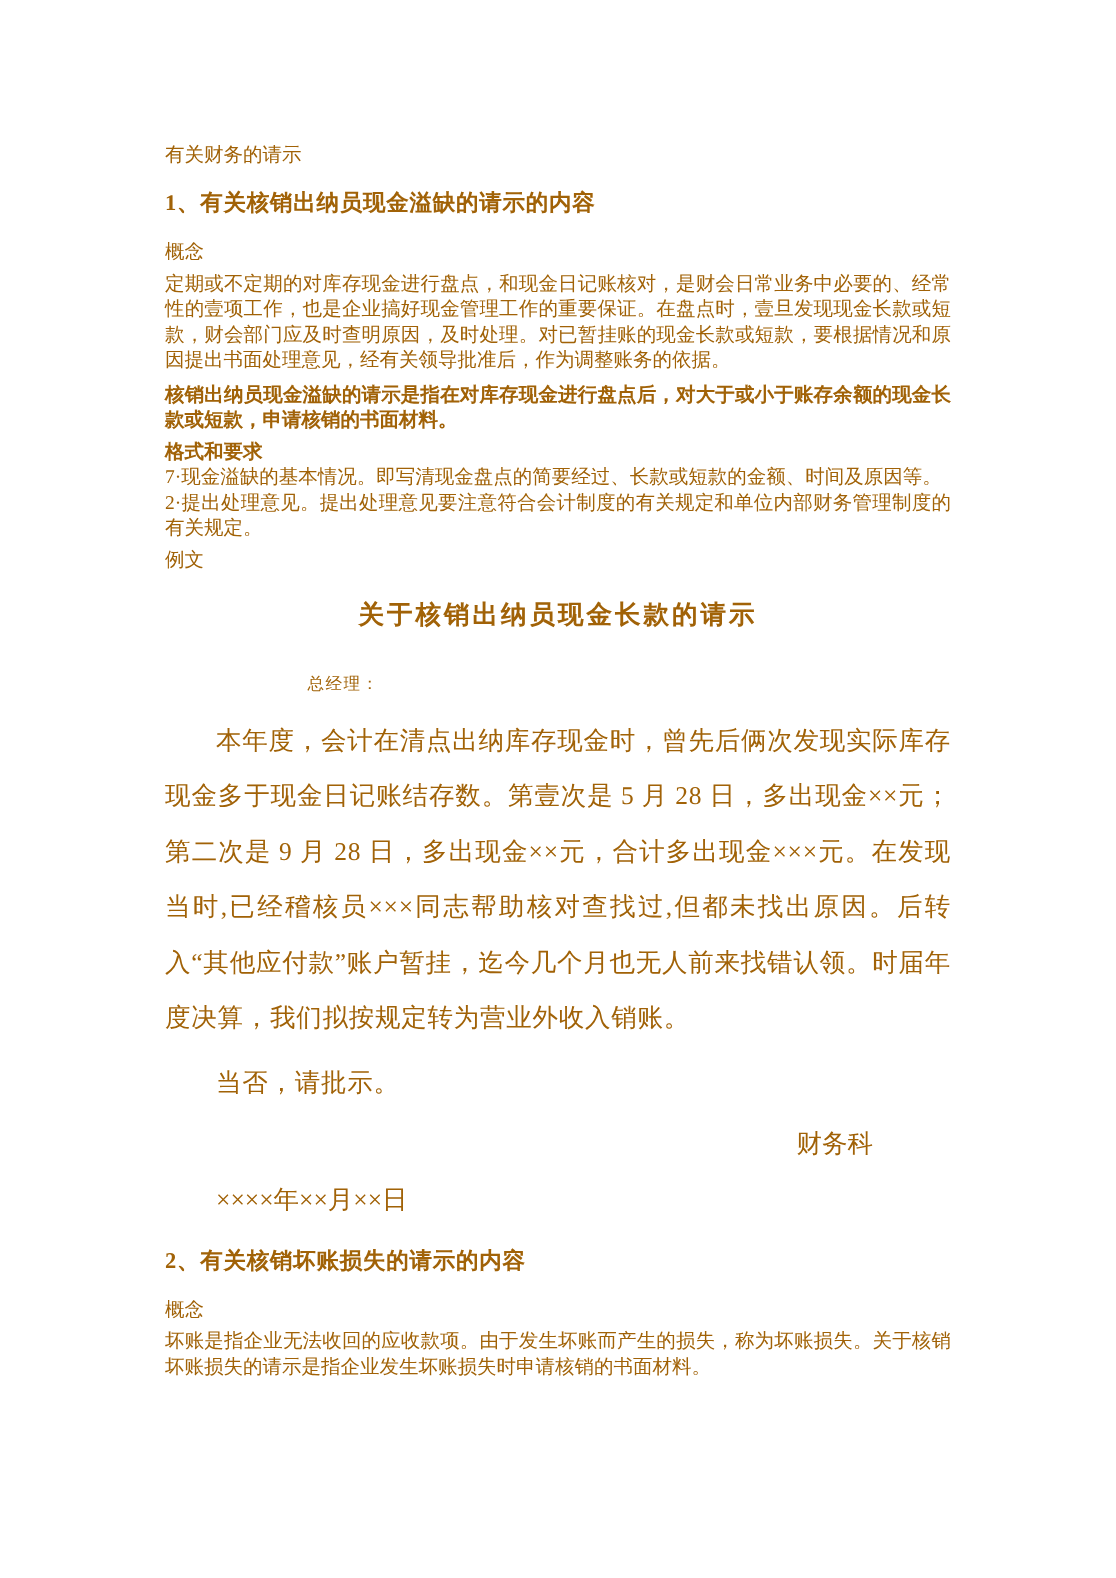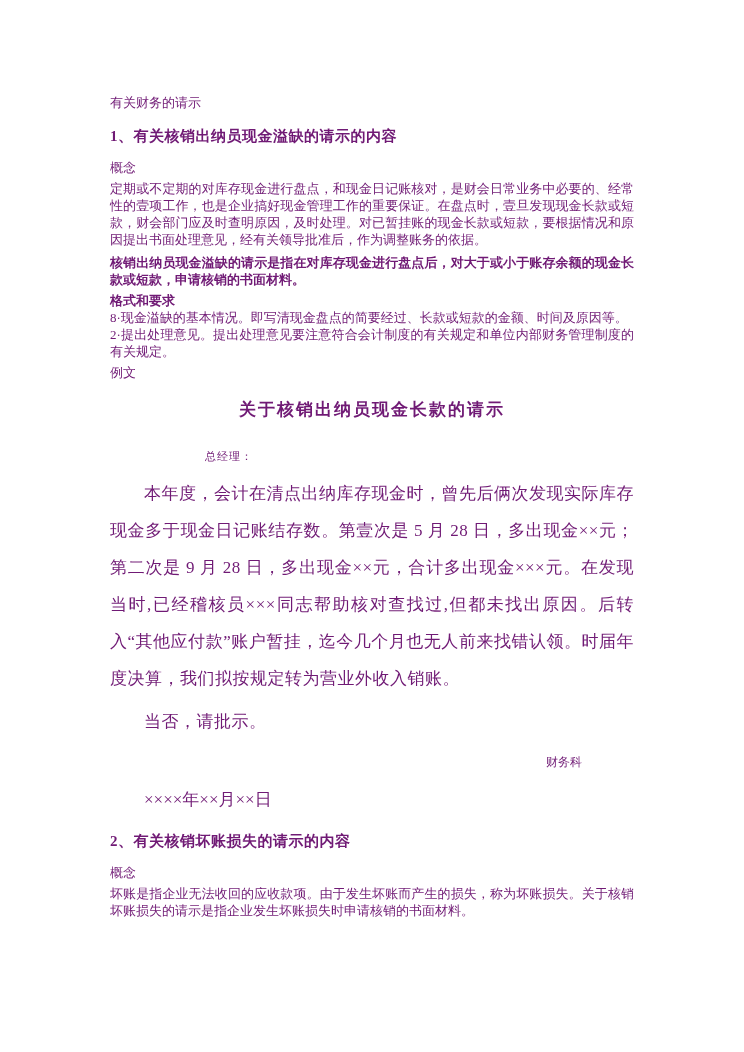--- a/index.html
+++ b/index.html
@@ -5,21 +5,21 @@
   * { margin: 0; padding: 0; box-sizing: border-box; }
   html, body { background: #ffffff; }
   body { width: 744px; }
   .page {
     position: relative;
     width: 744px;
     height: 1052px;
     background: #ffffff;
     padding: 94px 110px 40px 110px;
     font-family: "Liberation Serif", serif;
-    color: #701a75;
+    color: #a16207;
     overflow: hidden;
   }
   .note {
     font-size: 13px;
     line-height: 17px;
     margin-bottom: 12px;
   }
   .sec-heading {
     font-size: 15px;
     font-weight: bold;
@@ -52,21 +52,21 @@
   }
   .letter-body {
     font-size: 17px;
     line-height: 37px;
     letter-spacing: 0.5px;
     text-align: justify;
     text-indent: 2em;
     margin-top: 6px;
   }
   .letter-signature {
-    font-size: 12px;
+    font-size: 17px;
     line-height: 37px;
     text-align: right;
     padding-right: 52px;
     margin-top: 4px;
   }
   .letter-date {
     font-size: 17px;
     line-height: 37px;
     margin-left: 34px;
   }
@@ -79,21 +79,21 @@
 
   <p class="note">有关财务的请示</p>
 
   <h1 class="sec-heading">1、有关核销出纳员现金溢缺的请示的内容</h1>
 
   <p class="small">概念</p>
   <p class="small body-p mt2">定期或不定期的对库存现金进行盘点，和现金日记账核对，是财会日常业务中必要的、经常性的壹项工作，也是企业搞好现金管理工作的重要保证。在盘点时，壹旦发现现金长款或短款，财会部门应及时查明原因，及时处理。对已暂挂账的现金长款或短款，要根据情况和原因提出书面处理意见，经有关领导批准后，作为调整账务的依据。</p>
   <p class="small body-p bold kai mt6">核销出纳员现金溢缺的请示是指在对库存现金进行盘点后，对大于或小于账存余额的现金长款或短款，申请核销的书面材料。</p>
 
   <p class="small bold mt2">格式和要求</p>
-  <p class="small kai body-p">8·现金溢缺的基本情况。即写清现金盘点的简要经过、长款或短款的金额、时间及原因等。</p>
+  <p class="small kai body-p">7·现金溢缺的基本情况。即写清现金盘点的简要经过、长款或短款的金额、时间及原因等。</p>
   <p class="small kai body-p">2·提出处理意见。提出处理意见要注意符合会计制度的有关规定和单位内部财务管理制度的有关规定。</p>
   <p class="small mt2">例文</p>
 
   <h2 class="letter-title">关于核销出纳员现金长款的请示</h2>
   <p class="letter-salutation kai">总经理：</p>
   <p class="letter-body kai">本年度，会计在清点出纳库存现金时，曾先后俩次发现实际库存现金多于现金日记账结存数。第壹次是 5 月 28 日，多出现金××元；第二次是 9 月 28 日，多出现金××元，合计多出现金×××元。在发现当时,已经稽核员×××同志帮助核对查找过,但都未找出原因。后转入“其他应付款”账户暂挂，迄今几个月也无人前来找错认领。时届年度决算，我们拟按规定转为营业外收入销账。</p>
   <p class="letter-body kai">当否，请批示。</p>
   <p class="letter-signature kai">财务科</p>
   <p class="letter-date kai">××××年××月××日</p>
 

